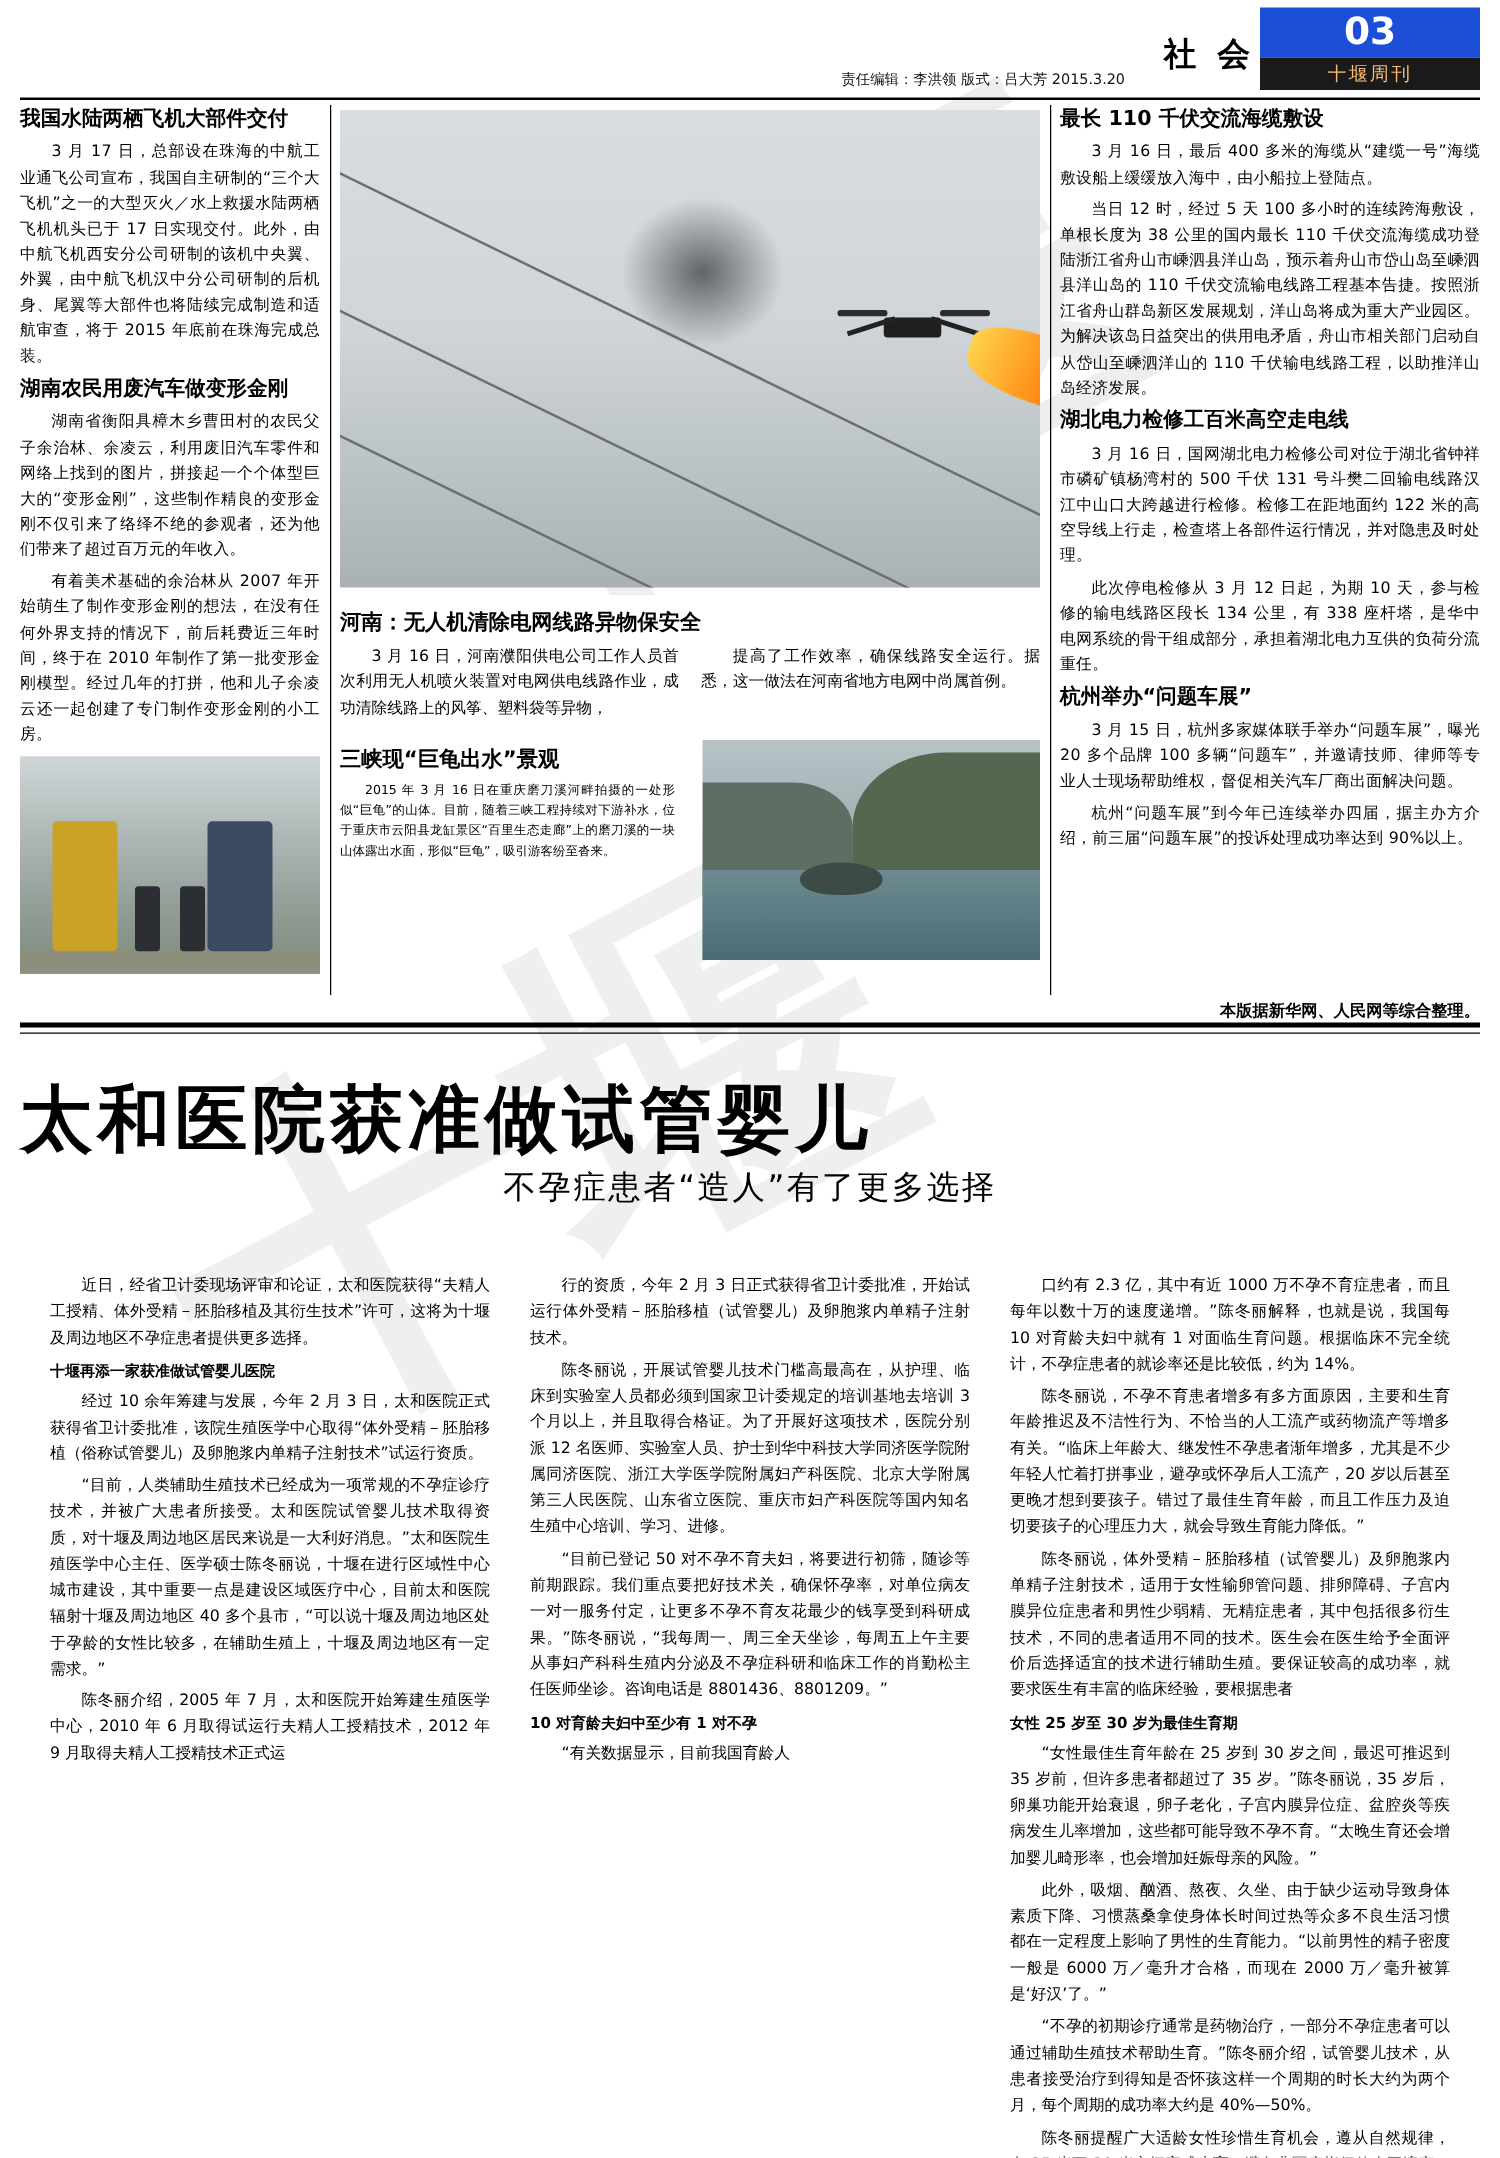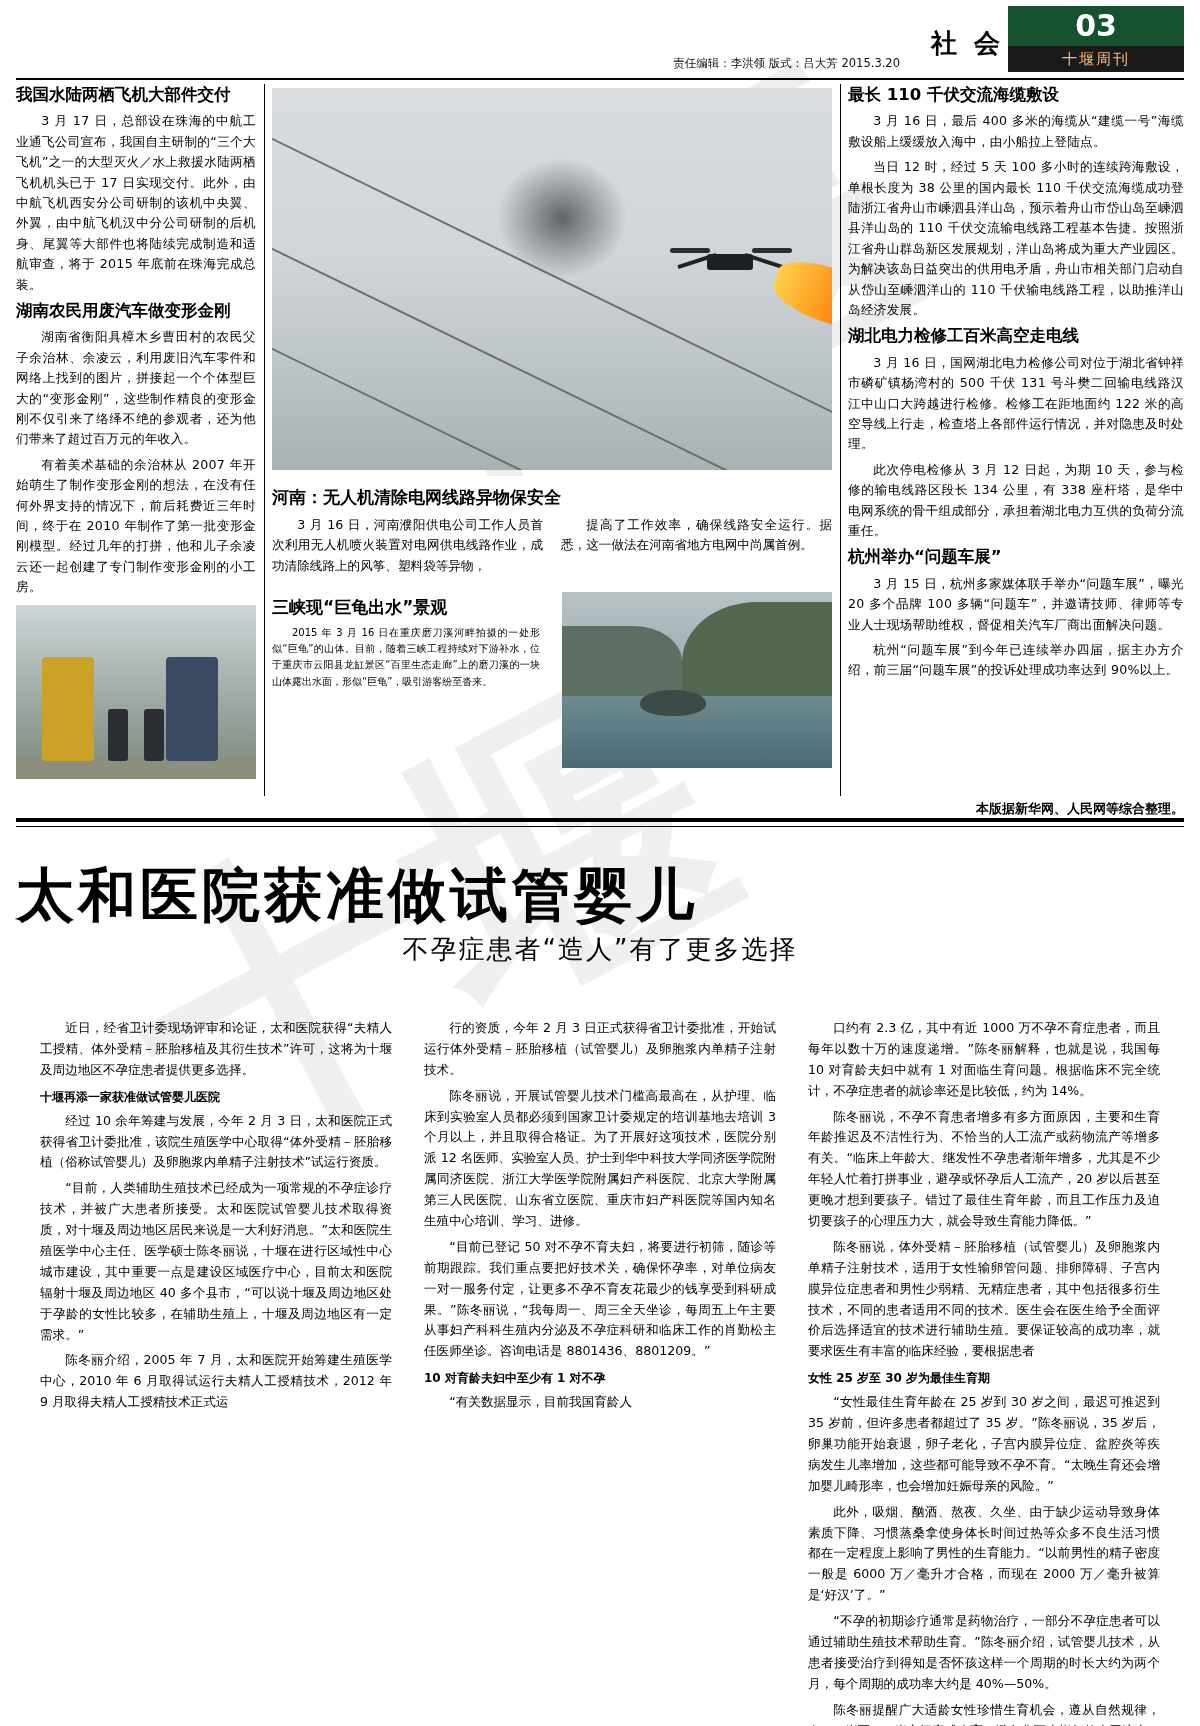--- a/index.html
+++ b/index.html
@@ -4,21 +4,21 @@
 <style>
   html,body{margin:0;padding:0;background:#fff;}
   body{width:1200px;height:1726px;font-family:"DejaVu Sans","Liberation Sans",sans-serif;color:#000;position:relative;}
   .page{width:1200px;height:1726px;position:relative;overflow:hidden;}
 
   
   .masthead{position:absolute;left:0;top:0;width:1200px;height:78px;}
   .mh-section{position:absolute;right:196px;top:26px;font-size:26px;font-weight:bold;letter-spacing:4px;font-family:"DejaVu Sans","Liberation Sans",sans-serif;}
   .mh-credits{position:absolute;right:300px;top:56px;font-size:11.5px;color:#111;white-space:nowrap;}
   .mh-box{position:absolute;right:16px;top:6px;width:176px;height:66px;}
-  .mh-box .num{position:absolute;left:0;top:0;width:176px;height:40px;background:#14532d;color:#fff;font-size:30px;font-weight:bold;text-align:center;line-height:40px;}
+  .mh-box .num{position:absolute;left:0;top:0;width:176px;height:40px;background:#1d4ed8;color:#fff;font-size:30px;font-weight:bold;text-align:center;line-height:40px;}
   .mh-box .paper{position:absolute;left:0;top:40px;width:176px;height:26px;background:#1a1a1a;color:#fdba74;font-size:15px;text-align:center;line-height:26px;letter-spacing:2px;}
   .mh-rule{position:absolute;left:16px;right:16px;top:78px;height:2px;background:#000;}
 
   
   .top{position:absolute;left:16px;top:84px;width:1168px;height:712px;}
   .col{position:absolute;top:0;}
   .colA{left:0;width:240px;}
   .colBC{left:256px;width:560px;}
   .colD{left:832px;width:336px;}
   .vrule{position:absolute;top:0;width:1px;height:712px;background:#000;}

